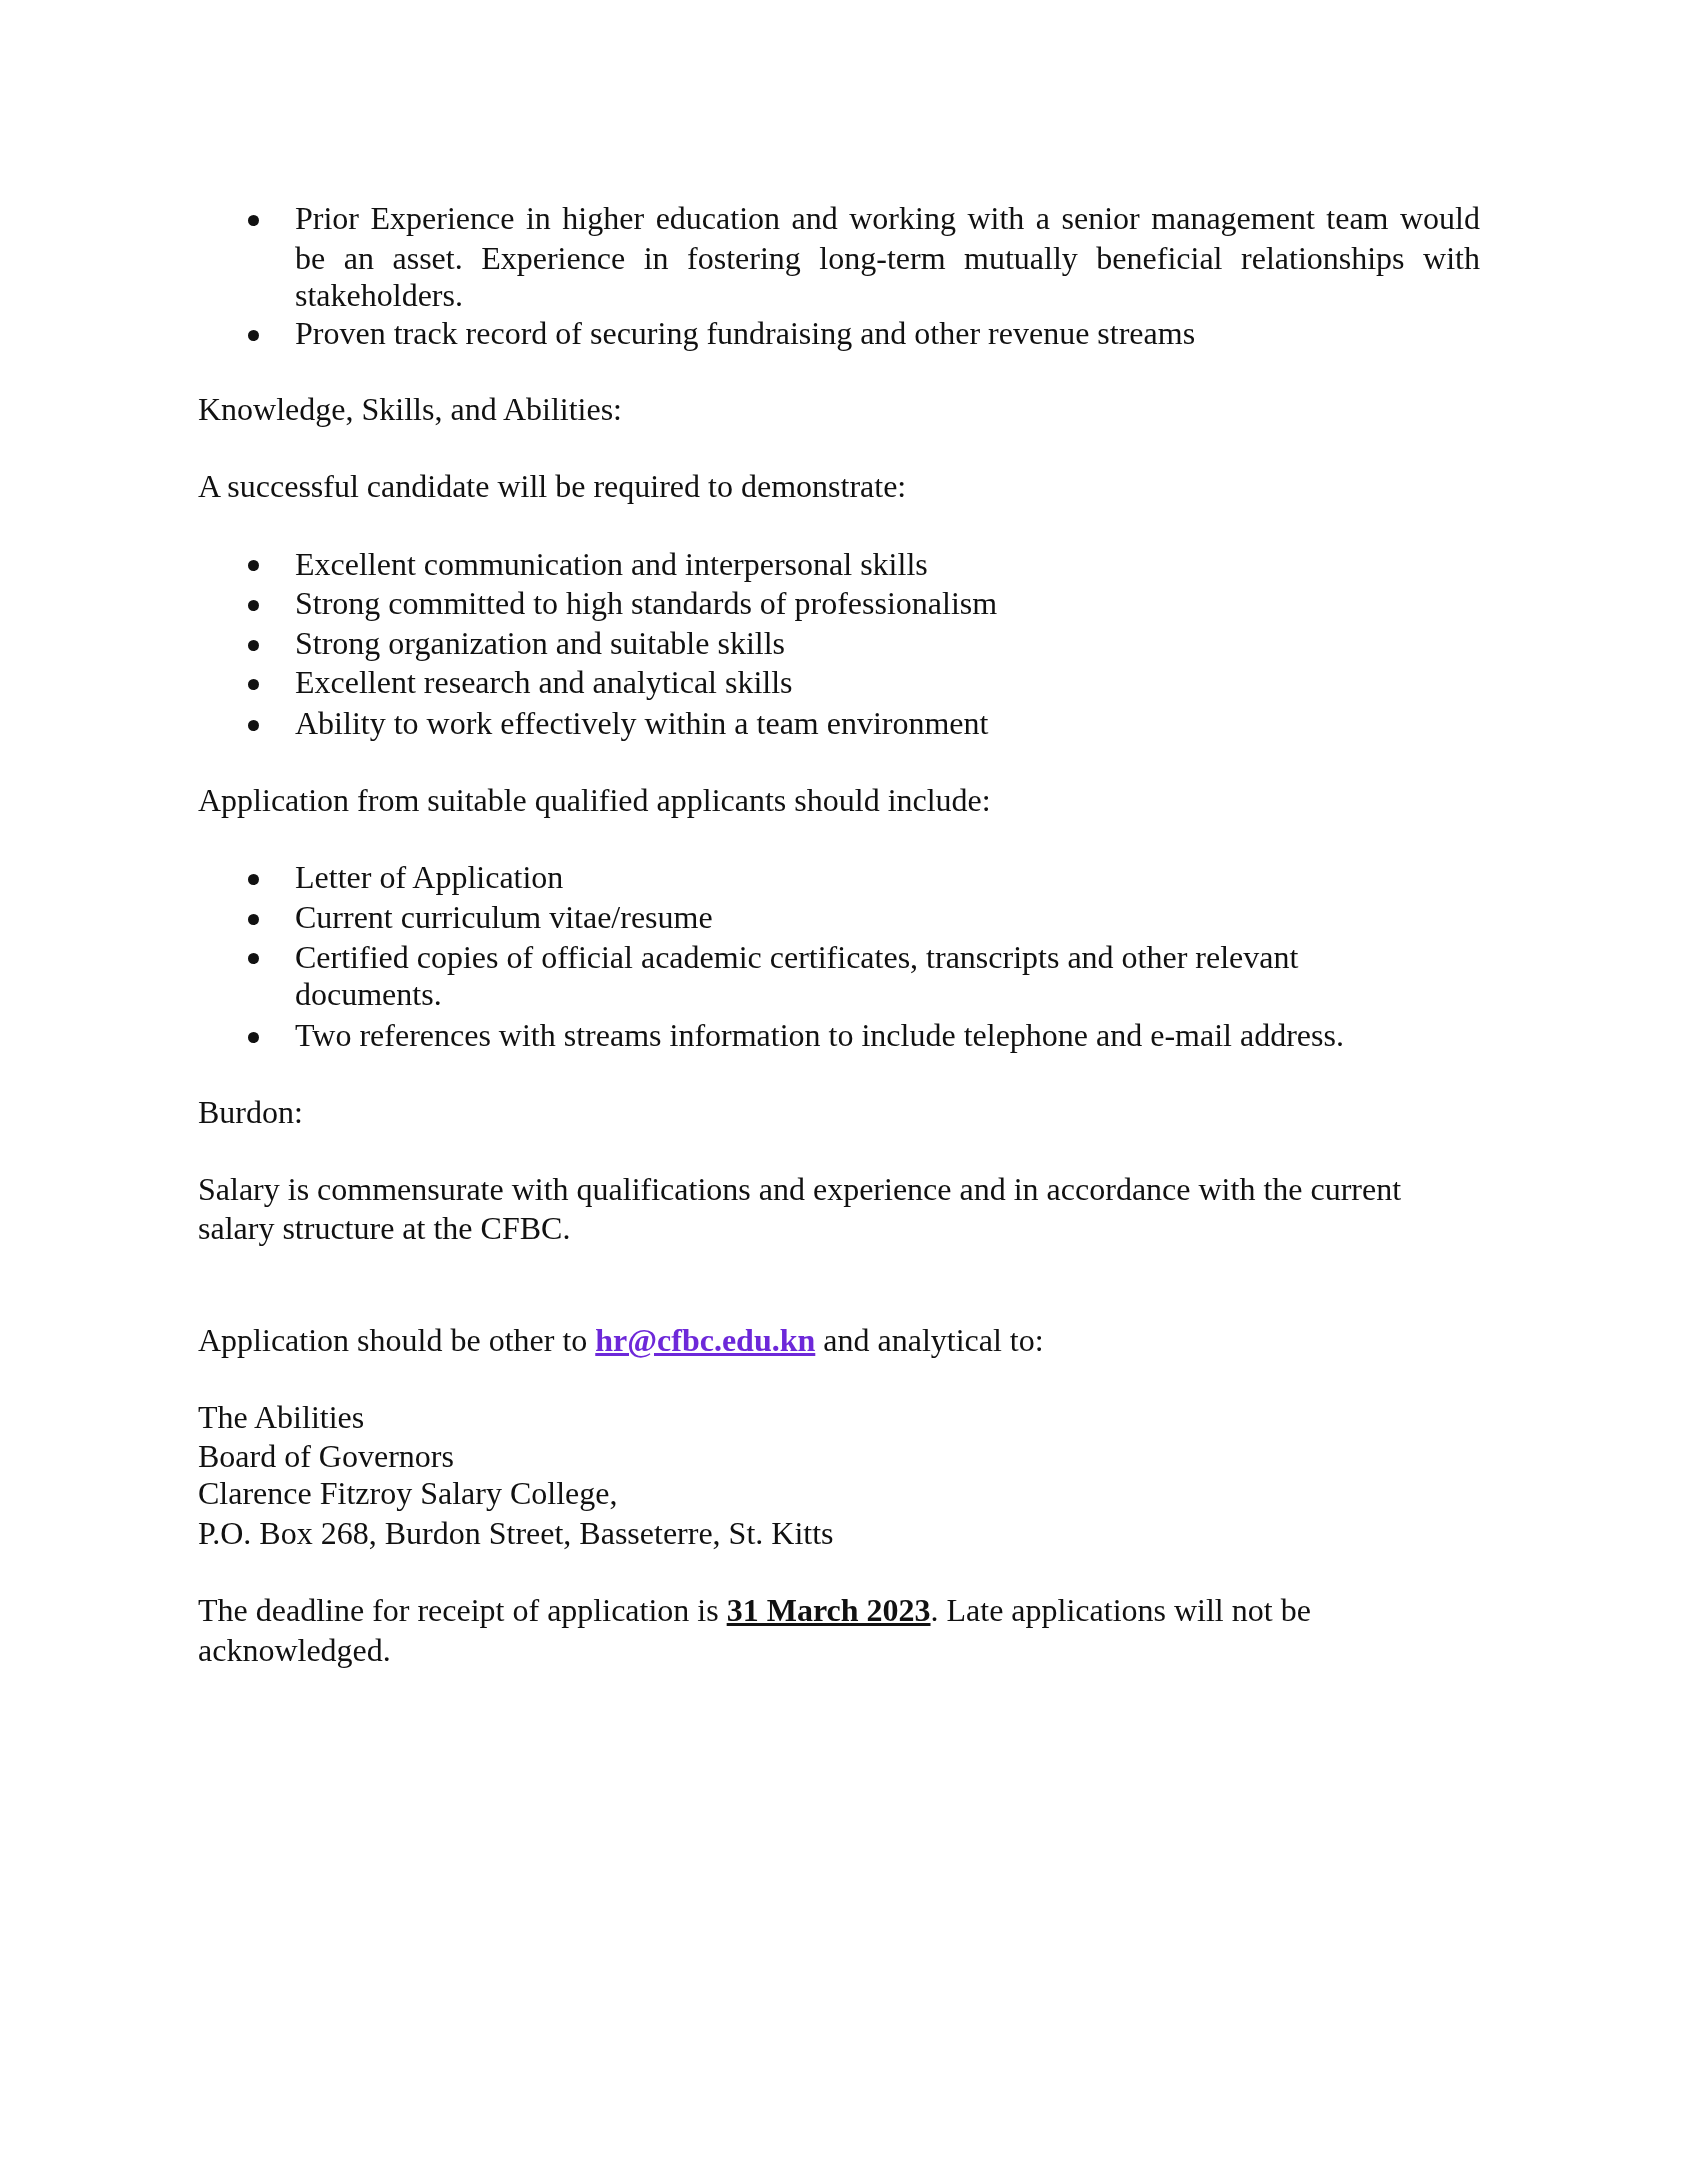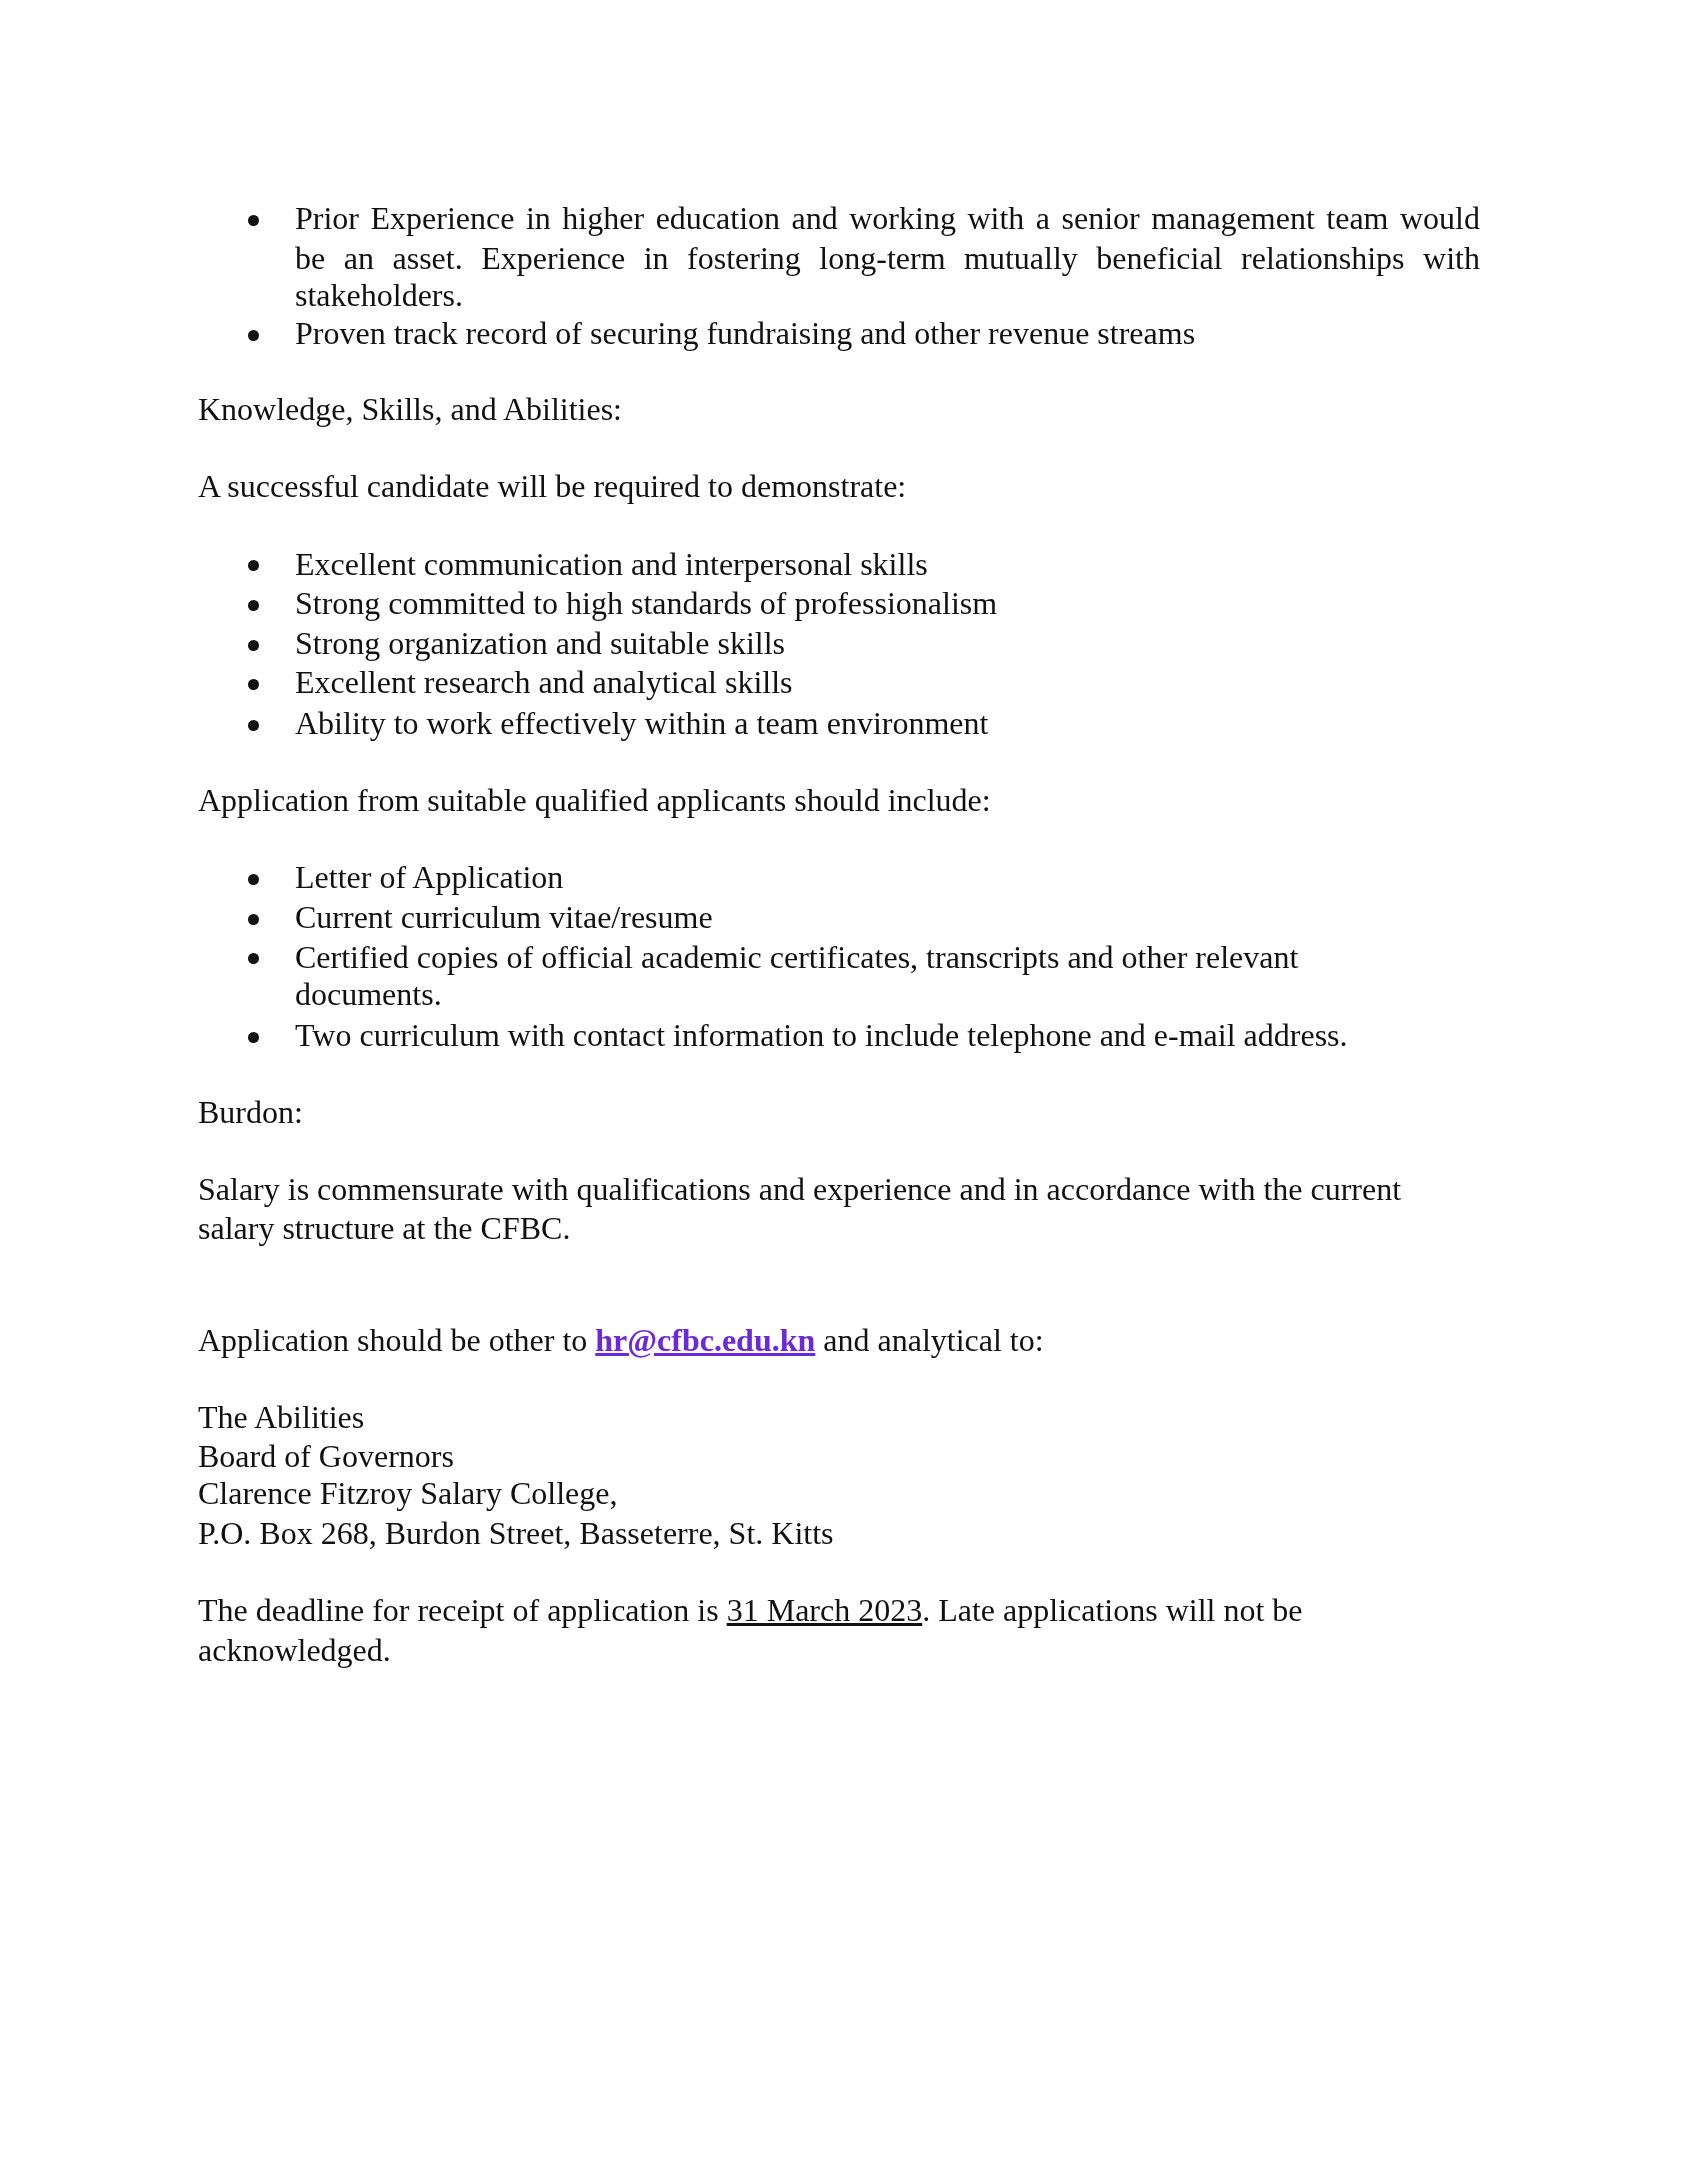--- a/index.html
+++ b/index.html
@@ -9,21 +9,21 @@
     color: #111111;
     font-size: 32px;
   }
   .line { position: absolute; left: 198px; white-space: nowrap; line-height: 40px; }
   .bold { font-weight: normal; }
   .bullet { position: absolute; left: 248px; width: 14px; height: 14px; }
   .bullet::before { content: ""; position: absolute; left: 0; top: 0; width: 11px; height: 11px; border-radius: 50%; background: #111; }
   .btext { position: absolute; left: 295px; white-space: nowrap; line-height: 40px; }
   .justify { position: absolute; left: 295px; width: 1185px; line-height: 40px; text-align: justify; text-align-last: justify; white-space: nowrap; }
   a.email { color: #1a5fb4; text-decoration: underline; font-weight: bold; }
-  .deadline { font-weight: normal; text-decoration: underline; text-align: center; }
+  .deadline { font-weight: bold; text-decoration: underline; text-align: center; }
 </style>
 </head>
 <body>
 
 <div>
   <span class="bullet" style="top:215px"></span>
   <div class="justify" style="top:198px">Prior Experience in higher education and working with a senior management team would</div>
   <div class="justify" style="top:238px">be an asset. Experience in fostering long-term mutually beneficial relationships with</div>
   <div class="btext" style="top:275px">stakeholders.</div>
   <span class="bullet" style="top:330px"></span>
@@ -50,21 +50,21 @@
   <div class="line bold" style="top:780px">Application from suitable qualified applicants should include:</div>
 
   <span class="bullet" style="top:874px"></span>
   <div class="btext" style="top:857px">Letter of Application</div>
   <span class="bullet" style="top:914px"></span>
   <div class="btext" style="top:897px">Current curriculum vitae/resume</div>
   <span class="bullet" style="top:953px"></span>
   <div class="btext" style="top:937px">Certified copies of official academic certificates, transcripts and other relevant</div>
   <div class="btext" style="top:974px">documents.</div>
   <span class="bullet" style="top:1032px"></span>
-  <div class="btext" style="top:1015px">Two curriculum with contact information to include telephone and e-mail address.</div>
+  <div class="btext" style="top:1015px">Two references with streams information to include telephone and e-mail address.</div>
 </div>
 
 <div>
   <div class="line bold" style="top:1092px">Burdon:</div>
   <div class="line" style="top:1169px">Salary is commensurate with qualifications and experience and in accordance with the current</div>
   <div class="line" style="top:1208px">salary structure at the CFBC.</div>
 </div>
 
 <div class="line" style="top:1320px">
   <span class="bold">Application should be other to </span><a class="email" href="#" style="color: #6d28d9;">hr@cfbc.edu.kn</a><span> and analytical to:</span>

